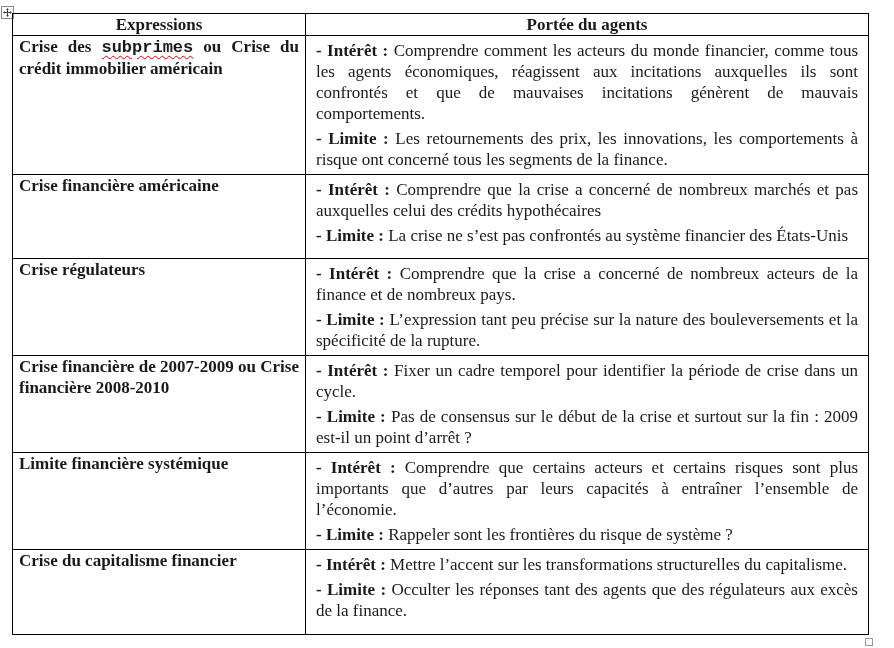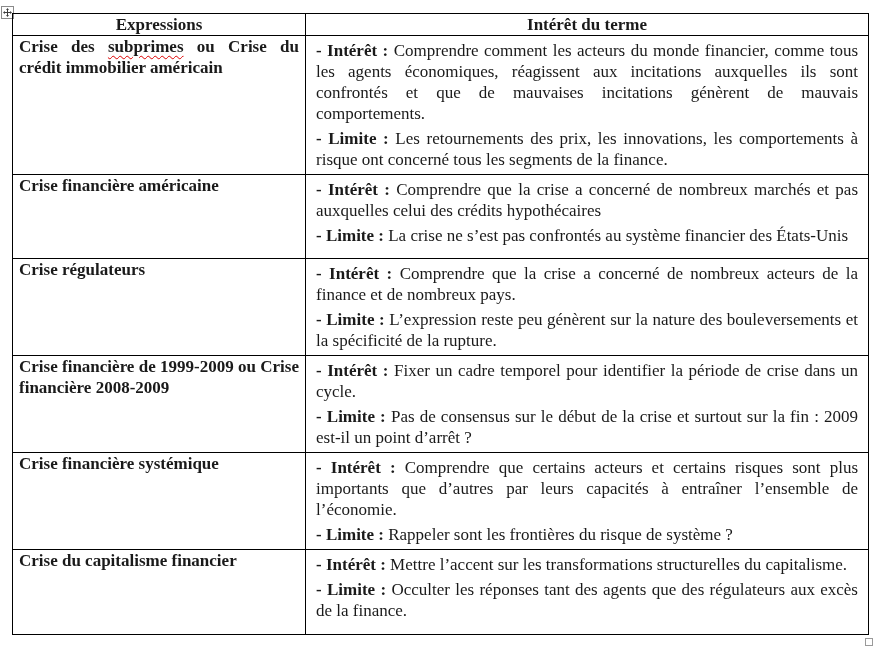--- a/index.html
+++ b/index.html
@@ -47,20 +47,21 @@
     margin: 4px;
     text-align: justify;
   }
   .label { font-weight: bold; }
   .misspelled {
     text-decoration: underline;
     text-decoration-style: wavy;
     text-decoration-color: #dd0000;
     text-decoration-thickness: 1px;
     text-underline-offset: 3px;
+    font-family: Liberation Mono, monospace;
   }
   .move-handle {
     position: absolute;
     left: 1px; top: 6px;
     width: 13px; height: 13px;
     border: 1px solid #8a8a8a;
     background: #fdfdfd;
     box-sizing: border-box;
     display: flex; align-items: center; justify-content: center;
     cursor: move;
@@ -87,21 +88,21 @@
 </div>
 
 <table class="doc-table">
   <colgroup>
       <col class="c1">
       <col class="c2">
     </colgroup>
   <tbody>
       <tr class="r0">
     <th>Expressions</th>
-    <th>Intérêt du terme</th>
+    <th>Portée du agents</th>
   </tr>
 
   <tr class="r1">
     <td class="expr"><span>Crise des </span><span class="misspelled">subprimes</span><span> ou Crise du crédit immobilier américain</span></td>
     <td class="portee">
       <p><span class="label">- Intérêt :</span> <span>Comprendre comment les acteurs du monde financier, comme tous les agents économiques, réagissent aux incitations auxquelles ils sont confrontés et que de mauvaises incitations génèrent de mauvais comportements.</span></p>
       <p><span class="label">- Limite :</span> <span>Les retournements des prix, les innovations, les comportements à risque ont concerné tous les segments de la finance.</span></p>
     </td>
   </tr>
 
@@ -110,34 +111,34 @@
     <td class="portee">
       <p><span class="label">- Intérêt :</span> <span>Comprendre que la crise a concerné de nombreux marchés et pas auxquelles celui des crédits hypothécaires</span></p>
       <p><span class="label">- Limite :</span> <span>La crise ne s’est pas confrontés au système financier des États-Unis</span></p>
     </td>
   </tr>
 
   <tr class="r3">
     <td class="expr"><span>Crise régulateurs</span></td>
     <td class="portee">
       <p><span class="label">- Intérêt :</span> <span>Comprendre que la crise a concerné de nombreux acteurs de la finance et de nombreux pays.</span></p>
-      <p><span class="label">- Limite :</span> <span>L’expression reste peu génèrent sur la nature des bouleversements et la spécificité de la rupture.</span></p>
+      <p><span class="label">- Limite :</span> <span>L’expression tant peu précise sur la nature des bouleversements et la spécificité de la rupture.</span></p>
     </td>
   </tr>
 
   <tr class="r4">
-    <td class="expr"><span>Crise financière de 1999-2009 ou Crise financière 2008-2009</span></td>
+    <td class="expr"><span>Crise financière de 2007-2009 ou Crise financière 2008-2010</span></td>
     <td class="portee">
       <p><span class="label">- Intérêt :</span> <span>Fixer un cadre temporel pour identifier la période de crise dans un cycle.</span></p>
       <p><span class="label">- Limite :</span> <span>Pas de consensus sur le début de la crise et surtout sur la fin : 2009 est-il un point d’arrêt ?</span></p>
     </td>
   </tr>
 
   <tr class="r5">
-    <td class="expr"><span>Crise financière systémique</span></td>
+    <td class="expr"><span>Limite financière systémique</span></td>
     <td class="portee">
       <p><span class="label">- Intérêt :</span> <span>Comprendre que certains acteurs et certains risques sont plus importants que d’autres par leurs capacités à entraîner l’ensemble de l’économie.</span></p>
       <p><span class="label">- Limite :</span> <span>Rappeler sont les frontières du risque de système ?</span></p>
     </td>
   </tr>
 
   <tr class="r6">
     <td class="expr"><span>Crise du capitalisme financier</span></td>
     <td class="portee">
       <p><span class="label">- Intérêt :</span> <span>Mettre l’accent sur les transformations structurelles du capitalisme.</span></p>

